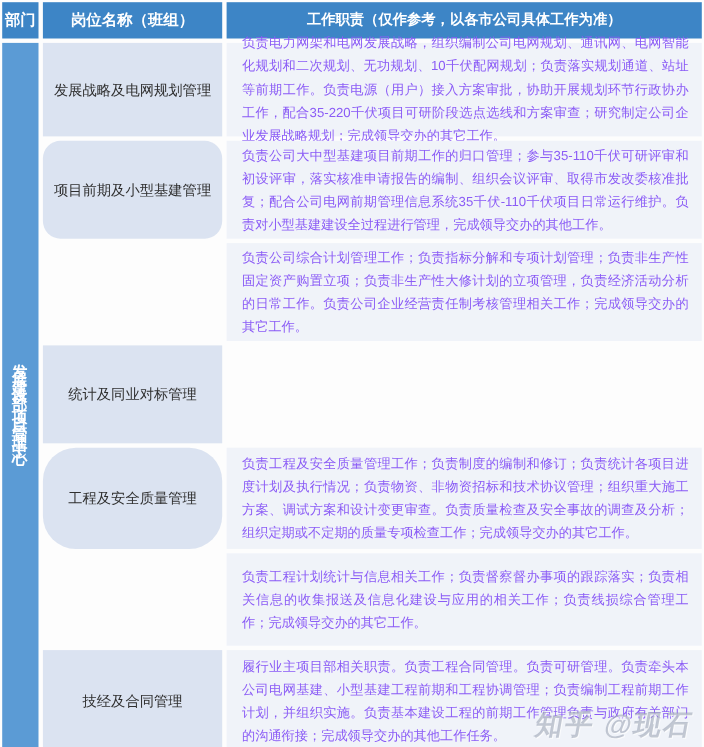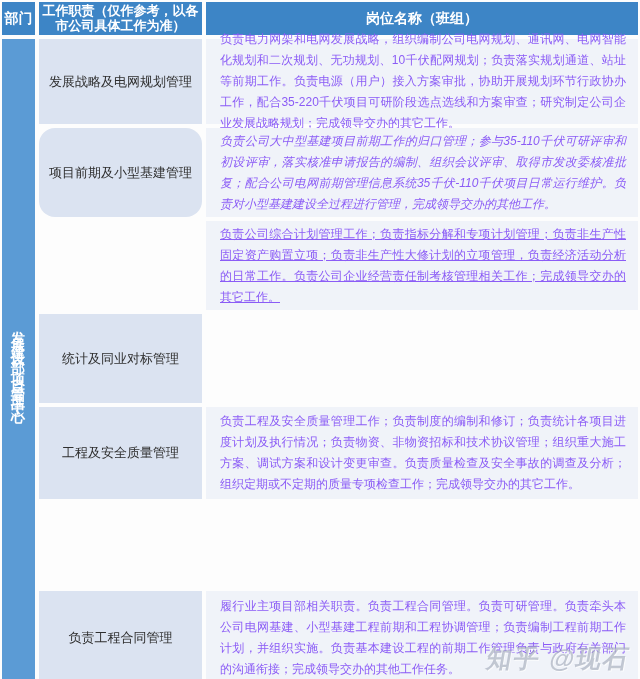--- a/index.html
+++ b/index.html
@@ -97,61 +97,64 @@
 </style>
 </head>
 <body>
 
 <div class="sheet">
   <div class="grid">
 
     <div class="hcell">
       <span>部门</span>
     </div>
+    <div class="hcell">
+      <span>岗位名称（班组）</span>
+    </div>
     <div class="hcell small">
       <span>工作职责（仅作参考，以各市公司具体工作为准）</span>
-    </div>
-    <div class="hcell">
-      <span>岗位名称（班组）</span>
     </div>
 
     <div class="dept-cell">发展建设部（项目管理中心）</div>
 
     <div class="pos-cell" style="grid-column:2;grid-row:2;">
       <span>发展战略及电网规划管理</span>
     </div>
     <div class="duty-cell" style="grid-column:3;grid-row:2;">
       <div class="txt">负责电力网架和电网发展战略，组织编制公司电网规划、通讯网、电网智能化规划和二次规划、无功规划、10千伏配网规划；负责落实规划通道、站址等前期工作。负责电源（用户）接入方案审批，协助开展规划环节行政协办工作，配合35-220千伏项目可研阶段选点选线和方案审查；研究制定公司企业发展战略规划；完成领导交办的其它工作。</div>
     </div>
 
     <div class="pos-cell" style="grid-column:2;grid-row:3;border-radius:16px;">
       <span>项目前期及小型基建管理</span>
     </div>
-    <div class="duty-cell" style="grid-column:3;grid-row:3;font-style:italic;">
+    <div class="duty-cell" style="grid-column:3;grid-row:3;">
       <div class="txt">负责公司大中型基建项目前期工作的归口管理；参与35-110千伏可研评审和初设评审，落实核准申请报告的编制、组织会议评审、取得市发改委核准批复；配合公司电网前期管理信息系统35千伏-110千伏项目日常运行维护。负责对小型基建建设全过程进行管理，完成领导交办的其他工作。</div>
     </div>
 
-    <div class="duty-cell" style="grid-column:3;grid-row:4;text-decoration:underline;">
+    <div class="duty-cell" style="grid-column:3;grid-row:4;">
       <div class="txt">负责公司综合计划管理工作；负责指标分解和专项计划管理；负责非生产性固定资产购置立项；负责非生产性大修计划的立项管理，负责经济活动分析的日常工作。负责公司企业经营责任制考核管理相关工作；完成领导交办的其它工作。</div>
     </div>
 
     <div class="pos-cell" style="grid-column:2;grid-row:5;">
       <span>统计及同业对标管理</span>
     </div>
 
-    <div class="pos-cell" style="grid-column:2;grid-row:6;">
+    <div class="pos-cell" style="grid-column:2;grid-row:6;border-radius:30px;">
       <span>工程及安全质量管理</span>
     </div>
     <div class="duty-cell" style="grid-column:3;grid-row:6;">
       <div class="txt">负责工程及安全质量管理工作；负责制度的编制和修订；负责统计各项目进度计划及执行情况；负责物资、非物资招标和技术协议管理；组织重大施工方案、调试方案和设计变更审查。负责质量检查及安全事故的调查及分析；组织定期或不定期的质量专项检查工作；完成领导交办的其它工作。</div>
     </div>
 
+    <div class="duty-cell" style="grid-column:3;grid-row:7;">
+      <div class="txt">负责工程计划统计与信息相关工作；负责督察督办事项的跟踪落实；负责相关信息的收集报送及信息化建设与应用的相关工作；负责线损综合管理工作；完成领导交办的其它工作。</div>
+    </div>
 
     <div class="pos-cell" style="grid-column:2;grid-row:8;">
-      <span>负责工程合同管理</span>
+      <span>技经及合同管理</span>
     </div>
     <div class="duty-cell" style="grid-column:3;grid-row:8;">
       <div class="txt">履行业主项目部相关职责。负责工程合同管理。负责可研管理。负责牵头本公司电网基建、小型基建工程前期和工程协调管理；负责编制工程前期工作计划，并组织实施。负责基本建设工程的前期工作管理负责与政府有关部门的沟通衔接；完成领导交办的其他工作任务。</div>
     </div>
 
   </div>
 
   <div class="watermark">知乎 @现石</div>
 </div>
 

